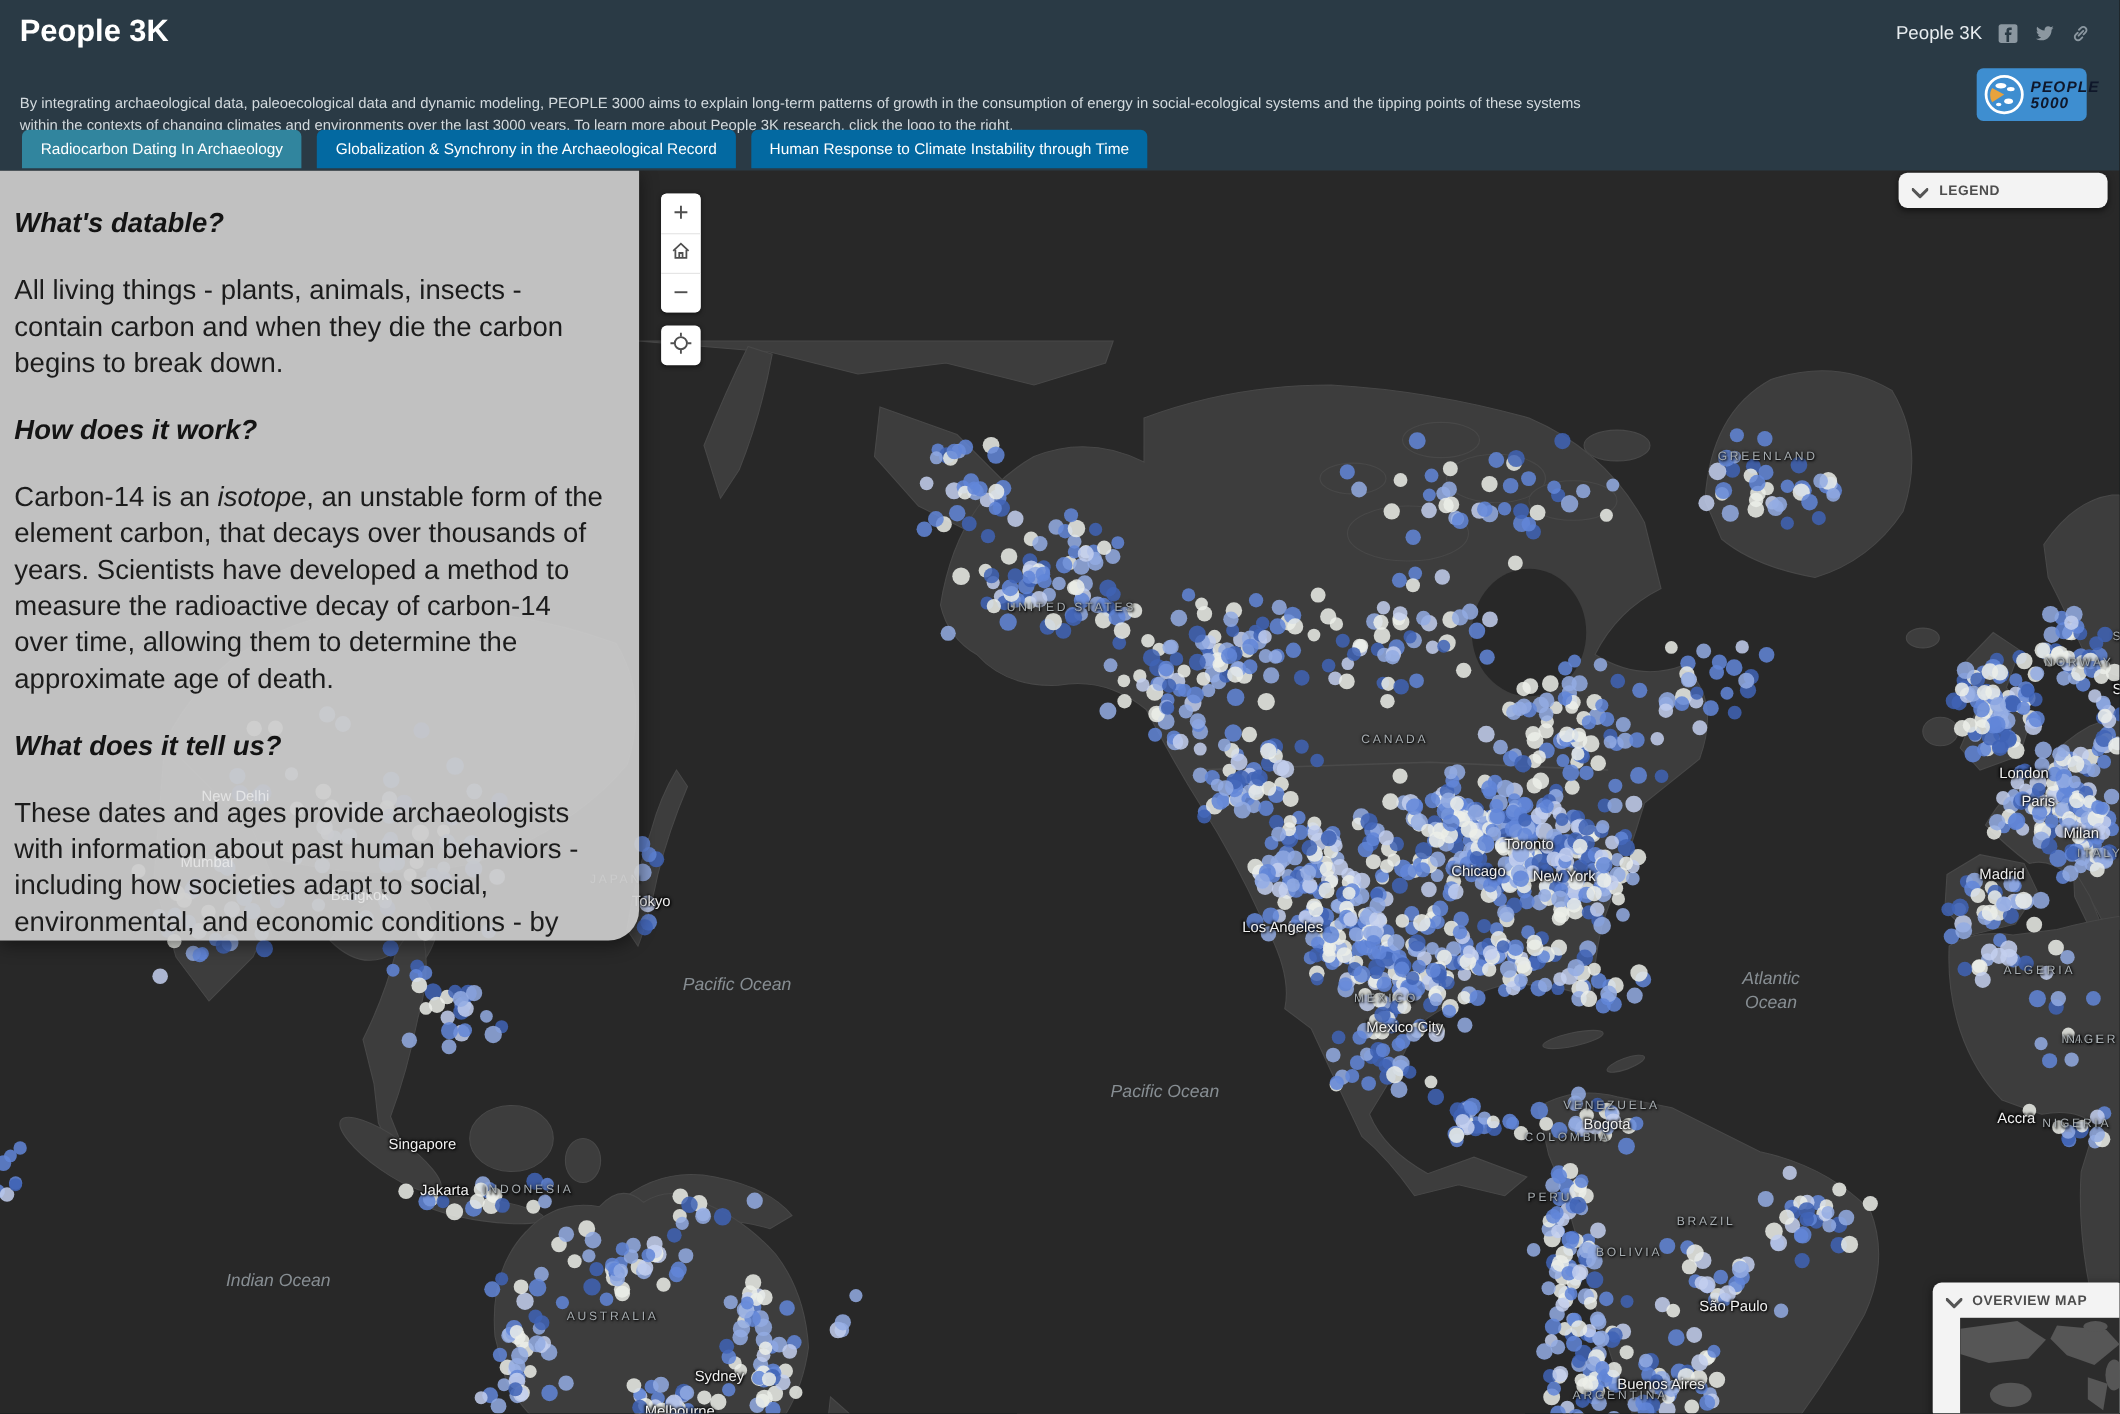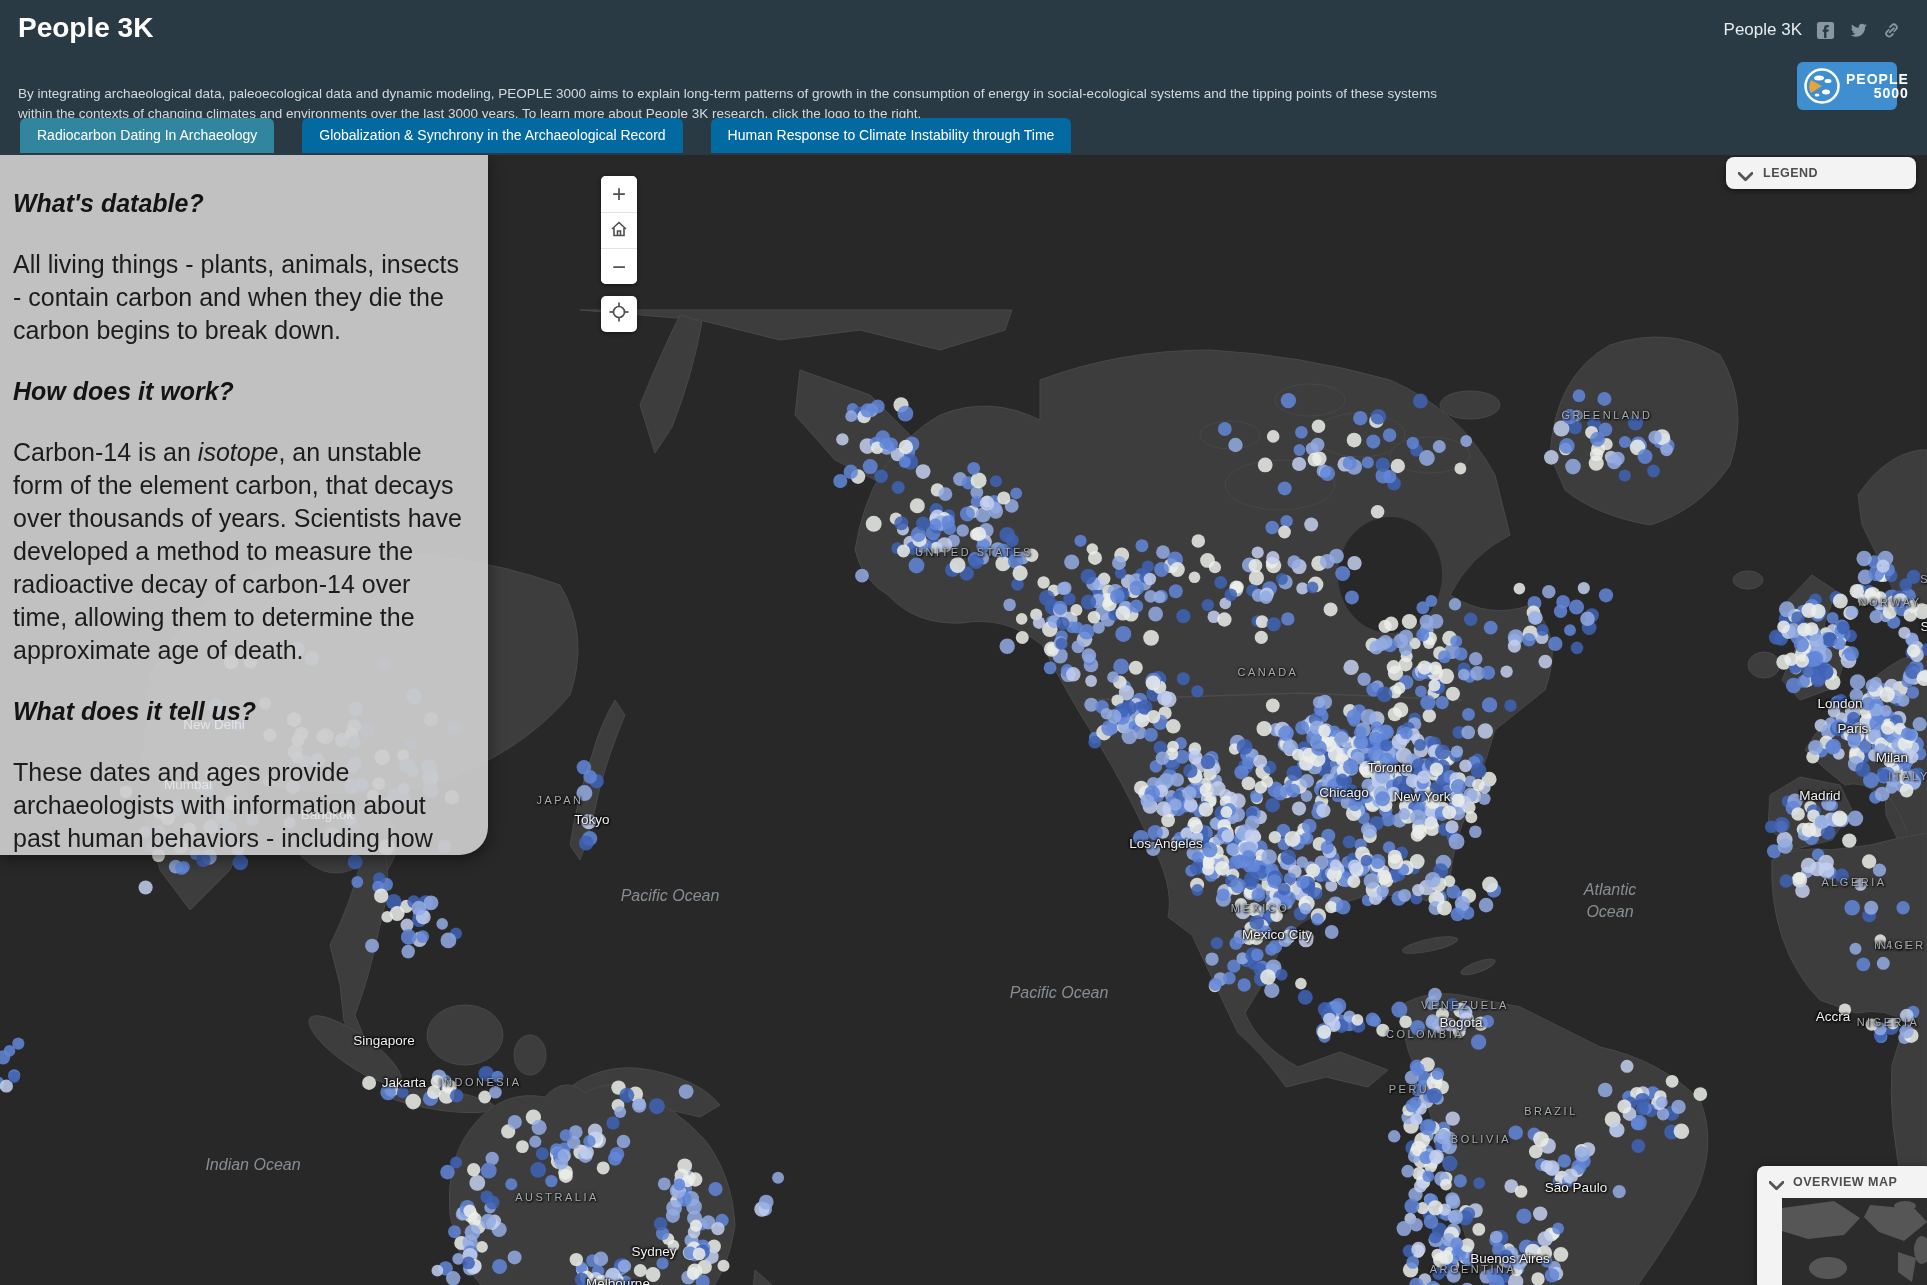--- a/index.html
+++ b/index.html
@@ -10,41 +10,41 @@
   
   .header { position:absolute; left:0; top:0; width:1927px; height:155px; background:#2a3a45; z-index:10; }
   .header-title { position:absolute; left:18px; top:12px; color:#ffffff; font-size:28px; font-weight:bold; }
   .header-desc { position:absolute; left:18px; top:58px; width:1420px; color:#d3dade; font-size:13.5px; line-height:1.45;margin-top:26px; }
   .header-right { position:absolute; right:26px; top:20px; display:flex; align-items:center; gap:14px; }
   .site-link { color:#e8edf0; font-size:17px; }
   .soc-icon { width:19px; height:19px; display:inline-block; cursor:pointer; }
   .soc-icon svg { width:100%; height:100%; }
   .logo { position:absolute; right:30px; top:62px; width:100px; height:48px; background:#3e8ed0; border-radius:6px; display:flex; align-items:center; padding:3px 6px; gap:5px; cursor:pointer; }
   .logo-globe { width:38px; height:38px; flex:0 0 38px; }
-  .logo-text { color:#ffffff; font-weight:bold; font-size:14px; line-height:1.0; letter-spacing:1px; text-align:right; }
+  .logo-text { color:#0f172a; font-weight:bold; font-size:14px; line-height:1.0; letter-spacing:1px; text-align:left;font-style:italic; }
 
   
-  .tab-bar { position:absolute; left:20px; top:118px; display:flex; gap:28px; z-index:11; }
+  .tab-bar { position:absolute; left:20px; top:118px; display:flex; gap:14px; z-index:11; }
   .tab { border:none; color:#fff; font-family:inherit; font-size:14px; padding:9px 17px 10px; border-radius:6px 6px 0 0; background:#0369a1; cursor:pointer; white-space:nowrap; }
   .tab.active { background:#31859e; }
 
   
   .map-area { position:absolute; left:0; top:155px; width:1927px; height:1130px; background:#282828; z-index:1; cursor:grab; }
   .world-svg, .dots-svg { position:absolute; left:0; top:0; width:1927px; height:1285px; z-index:1; pointer-events:none; }
   .world-svg { z-index:1; } .dots-svg { z-index:2; }
   .labels-layer { position:absolute; left:0; top:0; width:1927px; height:1285px; z-index:3; pointer-events:none; }
   .lbl { position:absolute; transform:translate(-50%,-50%); white-space:pre-line; }
   .lbl.city { color:#f0f0f0; font-size:13.5px; text-shadow:0 0 3px #000, 1px 1px 2px #000, -1px -1px 2px #000; }
   .lbl.country { color:#a6acb0; font-size:11px; letter-spacing:2.5px; text-shadow:0 0 3px #000,1px 1px 2px #000; }
   .lbl.ocean { color:#878e93; font-size:16px; font-style:italic; text-align:center; line-height:1.35; }
   .lbl.ghost { color:rgba(255,255,255,0.55); font-size:13.5px; z-index:6; }
   .ghost-layer { position:absolute; left:0; top:0; width:1927px; height:1285px; z-index:6; pointer-events:none; }
 
   
-  .info-panel { position:absolute; left:0; top:155px; width:488px; height:700px; background:rgba(205,205,205,0.93); z-index:5; border-radius:0 0 28px 0; box-shadow:0 4px 16px rgba(0,0,0,0.45); padding:20px 26px 0 13px; overflow:hidden; }
+  .info-panel { position:absolute; left:0; top:155px; width:581px; height:700px; background:rgba(205,205,205,0.93); z-index:5; border-radius:0 0 28px 0; box-shadow:0 4px 16px rgba(0,0,0,0.45); padding:20px 26px 0 13px; overflow:hidden; }
   .info-panel h2 { font-size:25px; font-style:italic; font-weight:bold; color:#141414; margin:14px 0 30px; }
   .info-panel p { font-size:25px; line-height:1.32; color:#1c1c1c; margin:0 0 30px; }
   .info-panel p.closing { font-weight:bold; }
 
   
   .ctrl-group { position:absolute; left:601px; top:176px; width:36px; background:#fff; border-radius:5px; box-shadow:0 1px 4px rgba(0,0,0,0.5); z-index:7; overflow:hidden; }
   .ctrl-btn { width:36px; height:36px; display:flex; align-items:center; justify-content:center; background:#fff; border:none; cursor:pointer; color:#4f4f4f; font-size:24px; font-family:inherit; }
   .ctrl-group .ctrl-btn + .ctrl-btn { border-top:1px solid #e3e3e3; }
   .ctrl-single { position:absolute; left:601px; top:296px; width:36px; height:36px; background:#fff; border-radius:5px; box-shadow:0 1px 4px rgba(0,0,0,0.5); z-index:7; display:flex; align-items:center; justify-content:center; cursor:pointer; }
 

